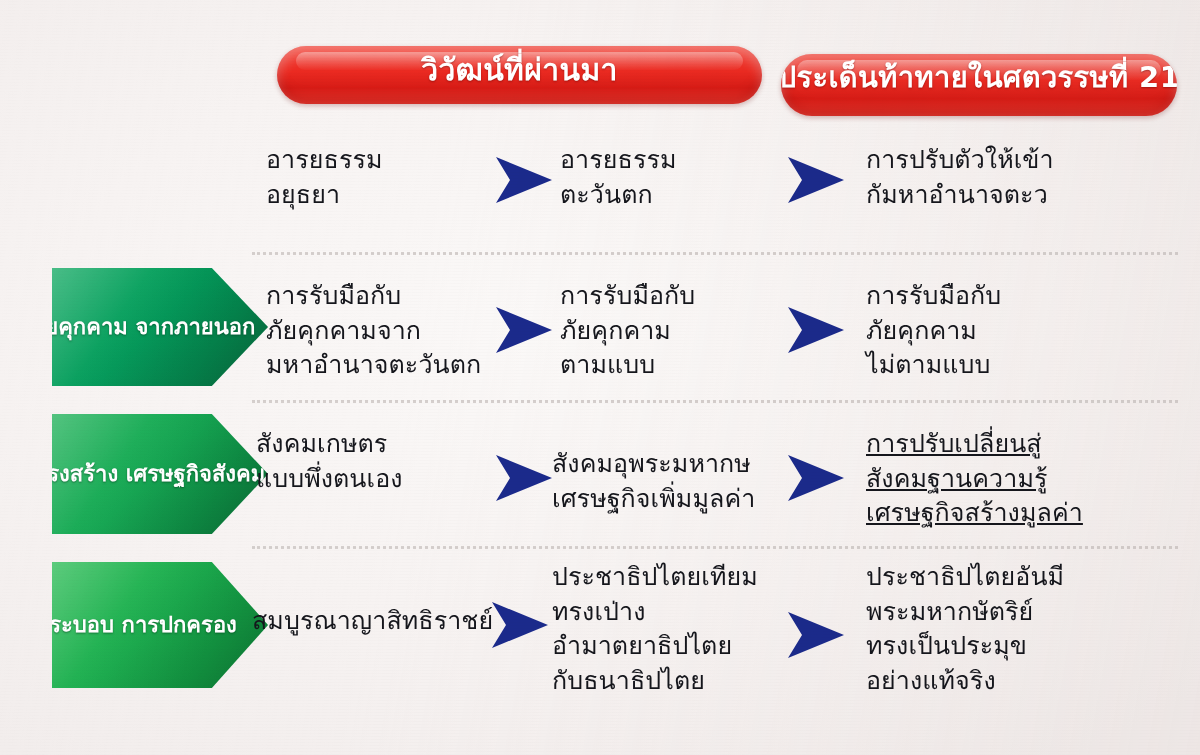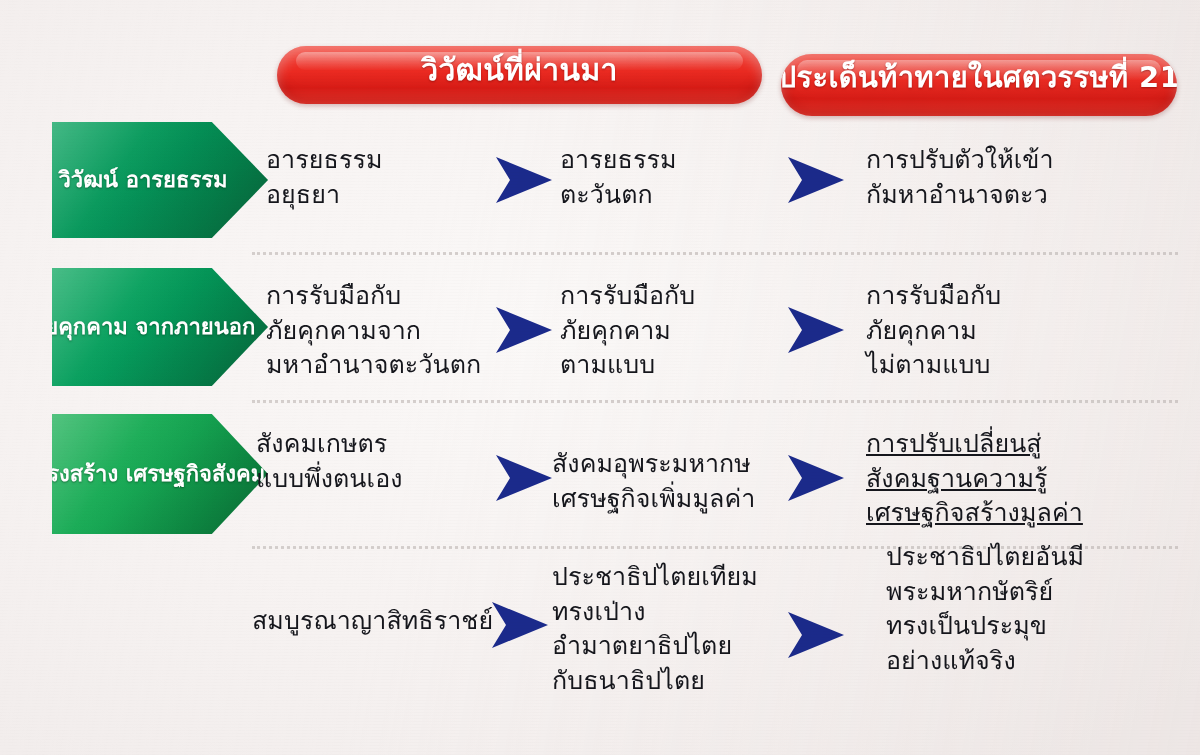--- a/index.html
+++ b/index.html
@@ -155,45 +155,40 @@
   #arrow-2-0 { left: 492px; top: 451px; }
   #cell-2-1 { left: 552px; top: 447px; width: 290px; }
   #arrow-2-1 { left: 784px; top: 451px; }
   #cell-2-2 { left: 866px; top: 427px; width: 312px; text-decoration: underline; }
 
   
   #cell-3-0 { left: 252px; top: 604px; width: 240px; text-align: center; }
   #arrow-3-0 { left: 488px; top: 598px; }
   #cell-3-1 { left: 552px; top: 560px; width: 280px; }
   #arrow-3-1 { left: 784px; top: 608px; }
-  #cell-3-2 { left: 866px; top: 540px; width: 310px; margin-left: 20px; }
+  #cell-3-2 { left: 866px; top: 560px; width: 310px; }
 </style>
 </head>
 <body>
 
 <div id="page">
 
   <div class="pill" id="pill-past">
     <div class="glare"></div>
     <span class="label">วิวัฒน์ที่ผ่านมา</span>
   </div>
   <div class="pill" id="pill-future">
     <div class="glare"></div>
     <span class="label">ประเด็นท้าทายในศตวรรษที่ 21</span>
   </div>
 
   <div class="divider" id="div-0"></div>
   <div class="divider" id="div-1"></div>
   <div class="divider" id="div-2"></div>
 
-  <div class="cat" id="cat-0">
-    <div class="sheen"></div>
-    <span class="l">วิวัฒน์
-อารยธรรม</span>
-  </div>
   <div class="cell" id="cell-0-0">อารยธรรม
 อยุธยา</div>
   <div class="arrow" id="arrow-0-0">
     <svg viewBox="0 0 64 54" xmlns="http://www.w3.org/2000/svg" aria-hidden="true">
       <path d="M4 4 L60 27 L4 50 L18 27 Z" fill="#1b2a8c"></path>
     </svg>
   </div>
   <div class="cell" id="cell-0-1">อารยธรรม
 ตะวันตก</div>
   <div class="arrow" id="arrow-0-1">
@@ -245,20 +240,25 @@
 เศรษฐกิจเพิ่มมูลค่า</div>
   <div class="arrow" id="arrow-2-1">
     <svg viewBox="0 0 64 54" xmlns="http://www.w3.org/2000/svg" aria-hidden="true">
       <path d="M4 4 L60 27 L4 50 L18 27 Z" fill="#1b2a8c"></path>
     </svg>
   </div>
   <div class="cell" id="cell-2-2">การปรับเปลี่ยนสู่
 สังคมฐานความรู้
 เศรษฐกิจสร้างมูลค่า</div>
 
+  <div class="cat" id="cat-3">
+    <div class="sheen"></div>
+    <span class="l">ระบอบ
+การปกครอง</span>
+  </div>
   <div class="cell" id="cell-3-0">สมบูรณาญาสิทธิราชย์</div>
   <div class="arrow" id="arrow-3-0">
     <svg viewBox="0 0 64 54" xmlns="http://www.w3.org/2000/svg" aria-hidden="true">
       <path d="M4 4 L60 27 L4 50 L18 27 Z" fill="#1b2a8c"></path>
     </svg>
   </div>
   <div class="cell" id="cell-3-1">ประชาธิปไตยเทียม
 ทรงเป่าง
 อำมาตยาธิปไตย
 กับธนาธิปไตย</div>

